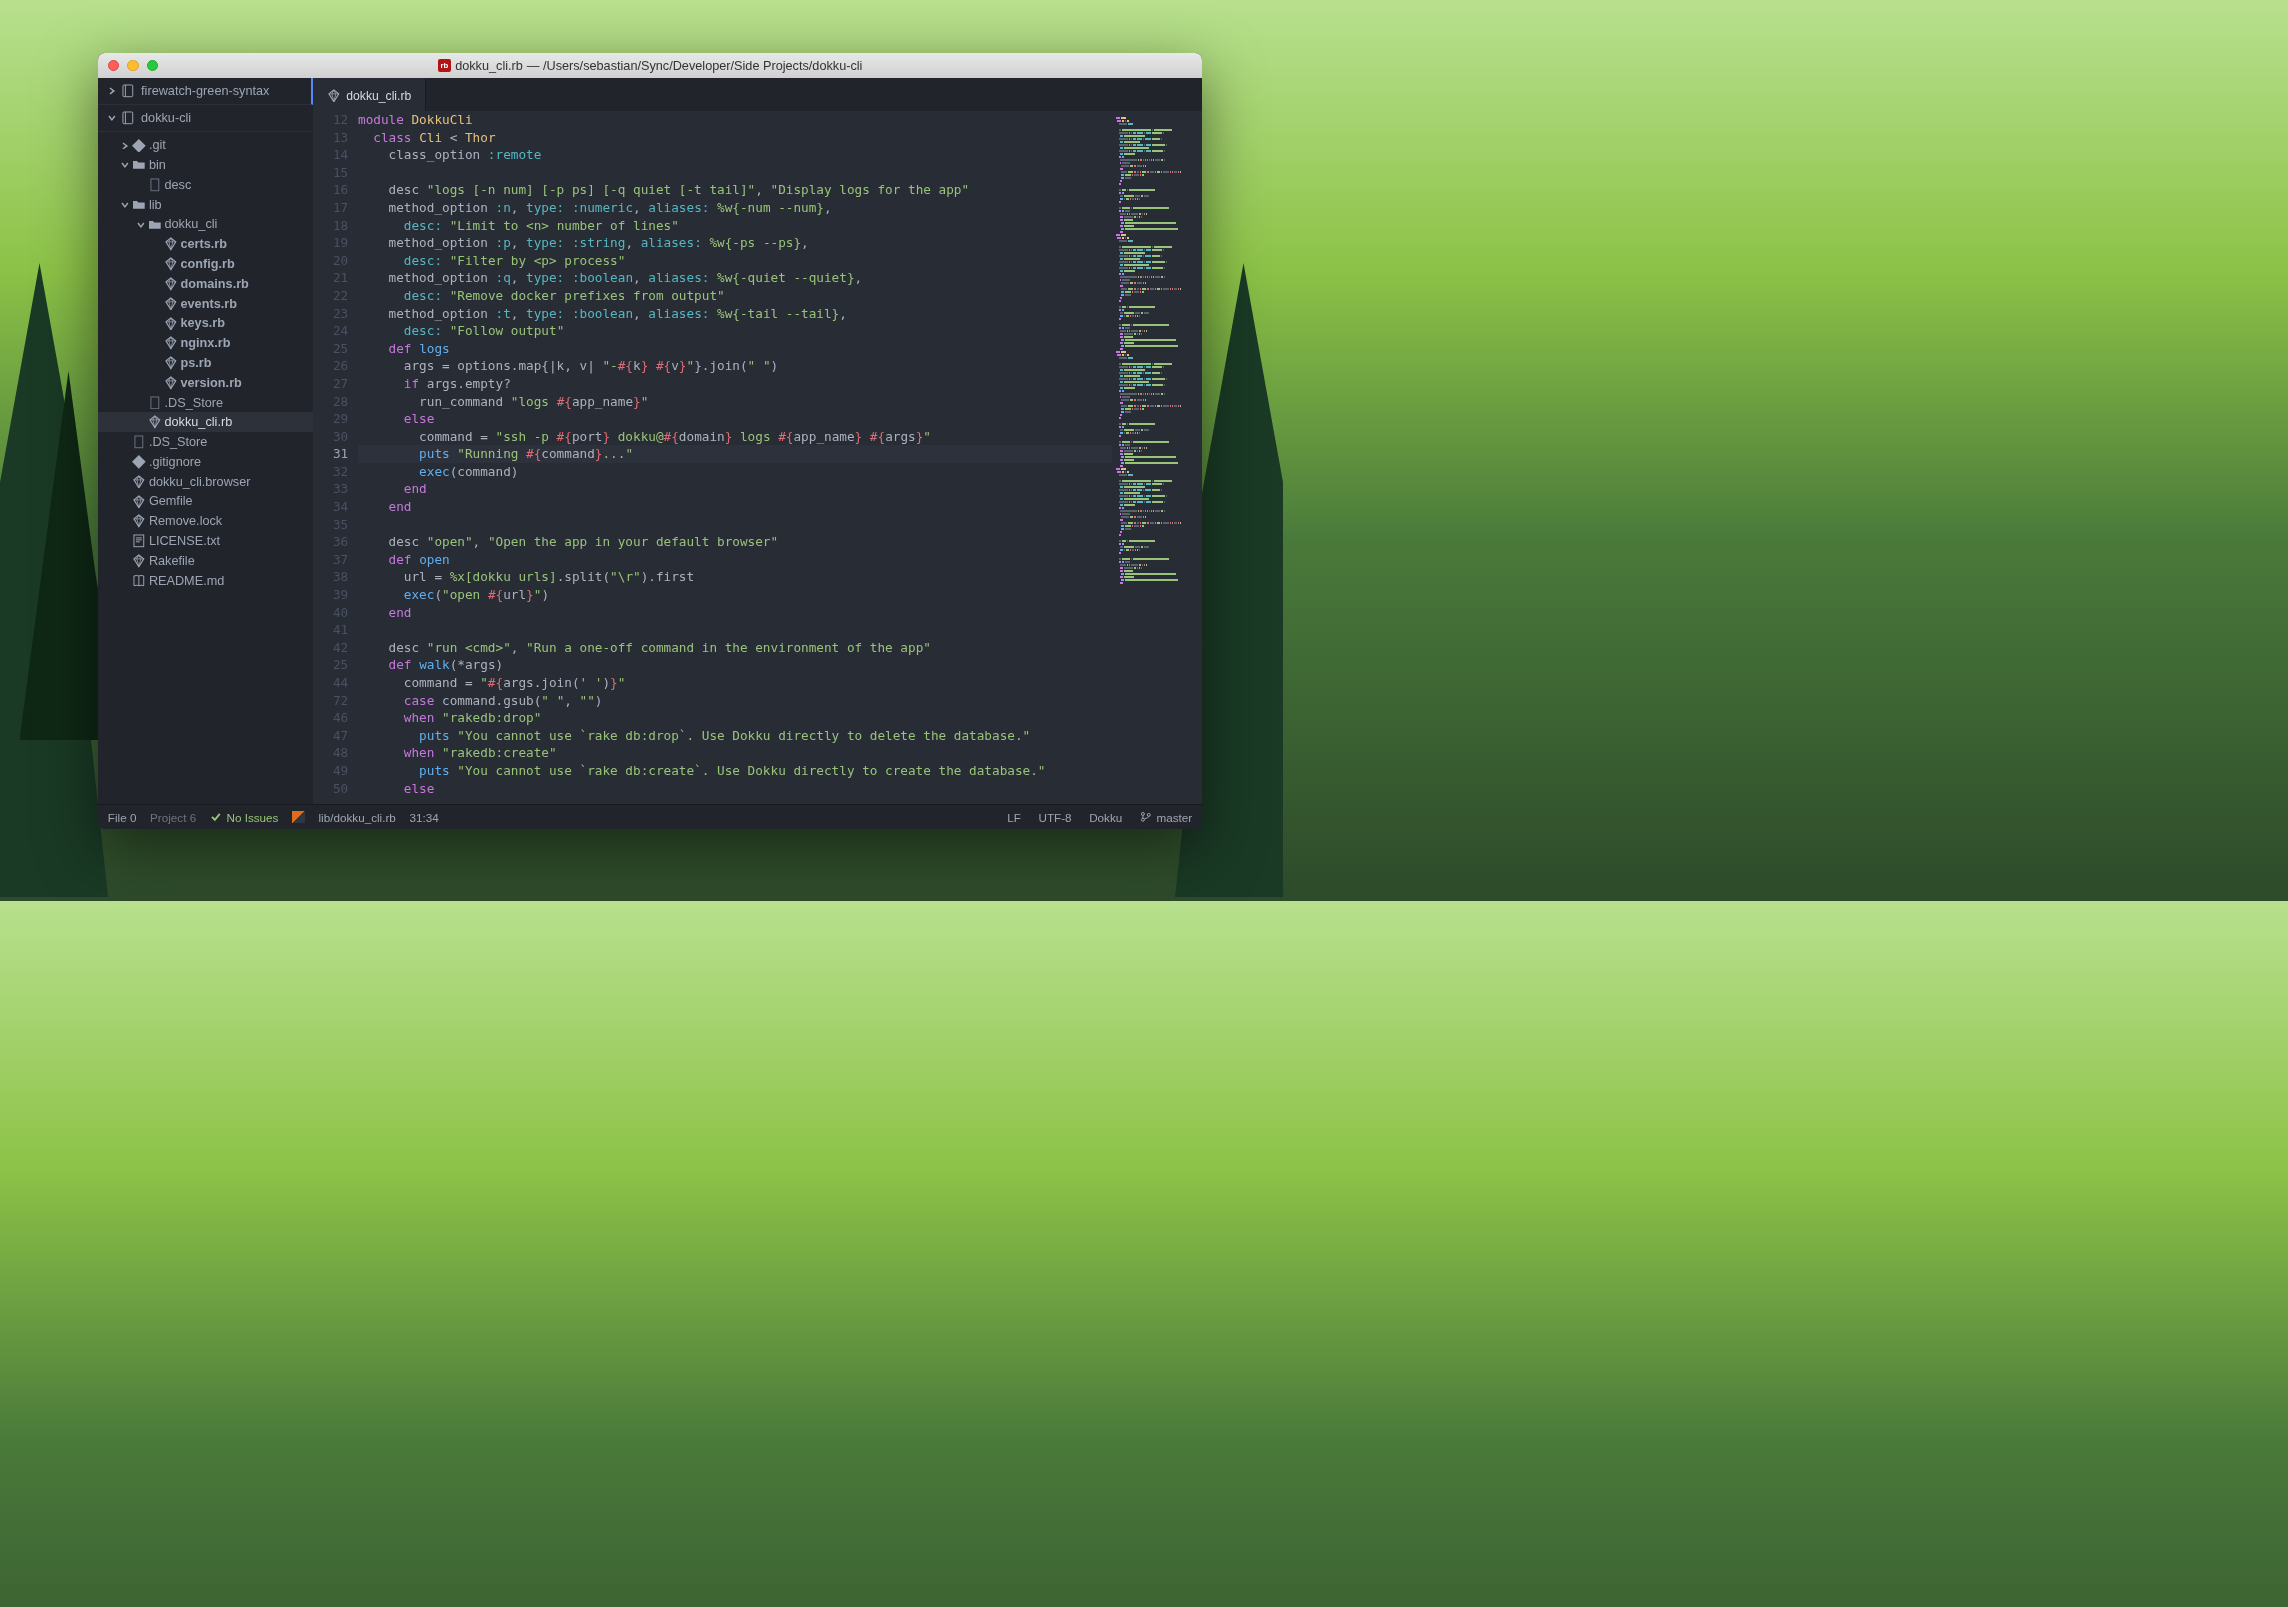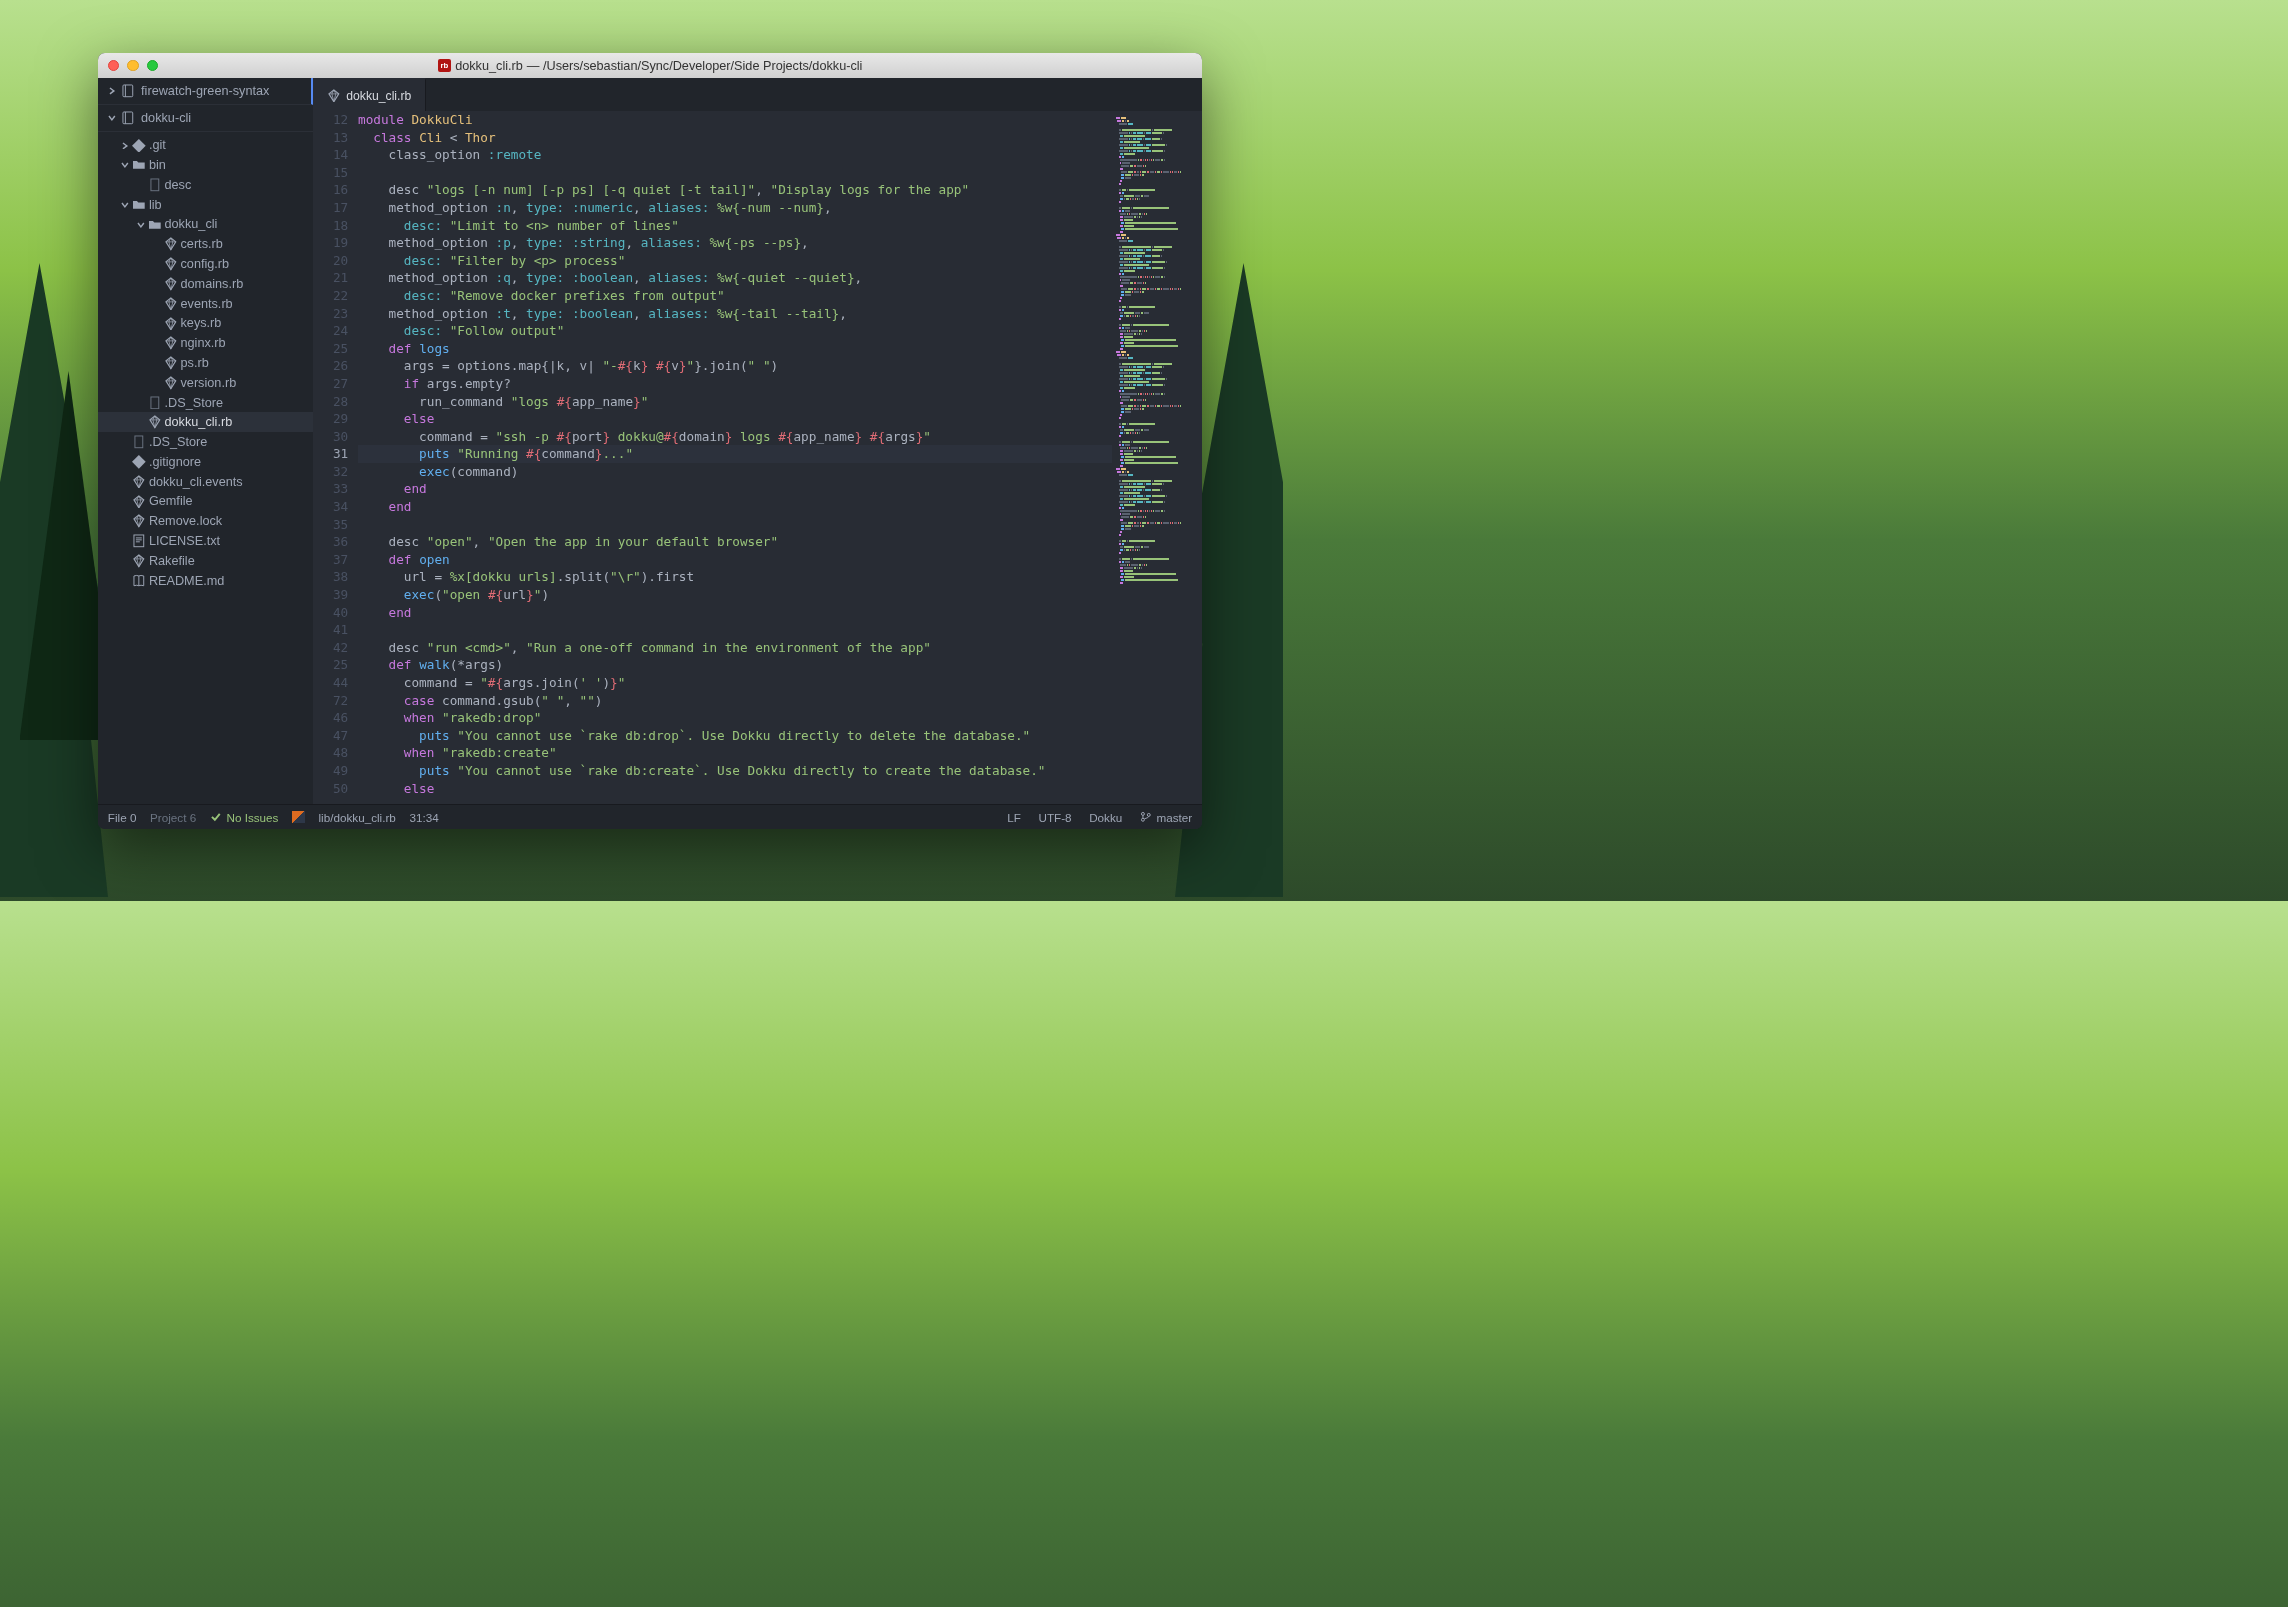--- a/index.html
+++ b/index.html
@@ -78,21 +78,21 @@
   padding: 2.9px 7.8px;
   display: flex;
   align-items: center;
   gap: 3px;
   cursor: pointer;
   white-space: nowrap;
 }
 .tree-item.selected { background: #2c313a; color: #d7dae0; }
 .indent-1 { padding-left: 23.4px; }
 .indent-2 { padding-left: 39px; }
-.indent-3 { padding-left: 55px; }
+.indent-3 { padding-left: 55px; font-weight: bold; }
 .icon-sm { width: 13.7px; height: 13.7px; display: inline-flex; align-items: center; justify-content: center; font-size: 11.7px; flex-shrink: 0; }
 .chevron-svg { width: 7.8px; height: 7.8px; }
 
 .editor-area {
   flex: 1;
   display: flex;
   flex-direction: column;
   overflow: hidden;
   background: #282c34;
 }
@@ -399,21 +399,21 @@
               <span>.gitignore</span>
             </div>
             <div class="tree-item indent-1">
               <span style="width:7.8px;display:inline-block"></span>
               <span class="icon-sm">
                 <svg width="13.7" height="13.7" viewBox="0 0 14 14">
                   <path d="M7 1 L12 5 L7 13 L2 5 Z" fill="none" stroke="#9da5b4" stroke-width="1.2"></path>
                   <path d="M2 5 H12 M5 5 L7 1 L9 5 M5 5 L7 13 L9 5" stroke="#9da5b4" stroke-width="0.8" fill="none"></path>
                 </svg>
               </span>
-              <span>dokku_cli.events</span>
+              <span>dokku_cli.browser</span>
             </div>
             <div class="tree-item indent-1">
               <span style="width:7.8px;display:inline-block"></span>
               <span class="icon-sm">
                 <svg width="13.7" height="13.7" viewBox="0 0 14 14">
                   <path d="M7 1 L12 5 L7 13 L2 5 Z" fill="none" stroke="#9da5b4" stroke-width="1.2"></path>
                   <path d="M2 5 H12 M5 5 L7 1 L9 5 M5 5 L7 13 L9 5" stroke="#9da5b4" stroke-width="0.8" fill="none"></path>
                 </svg>
               </span>
               <span>Gemfile</span>

